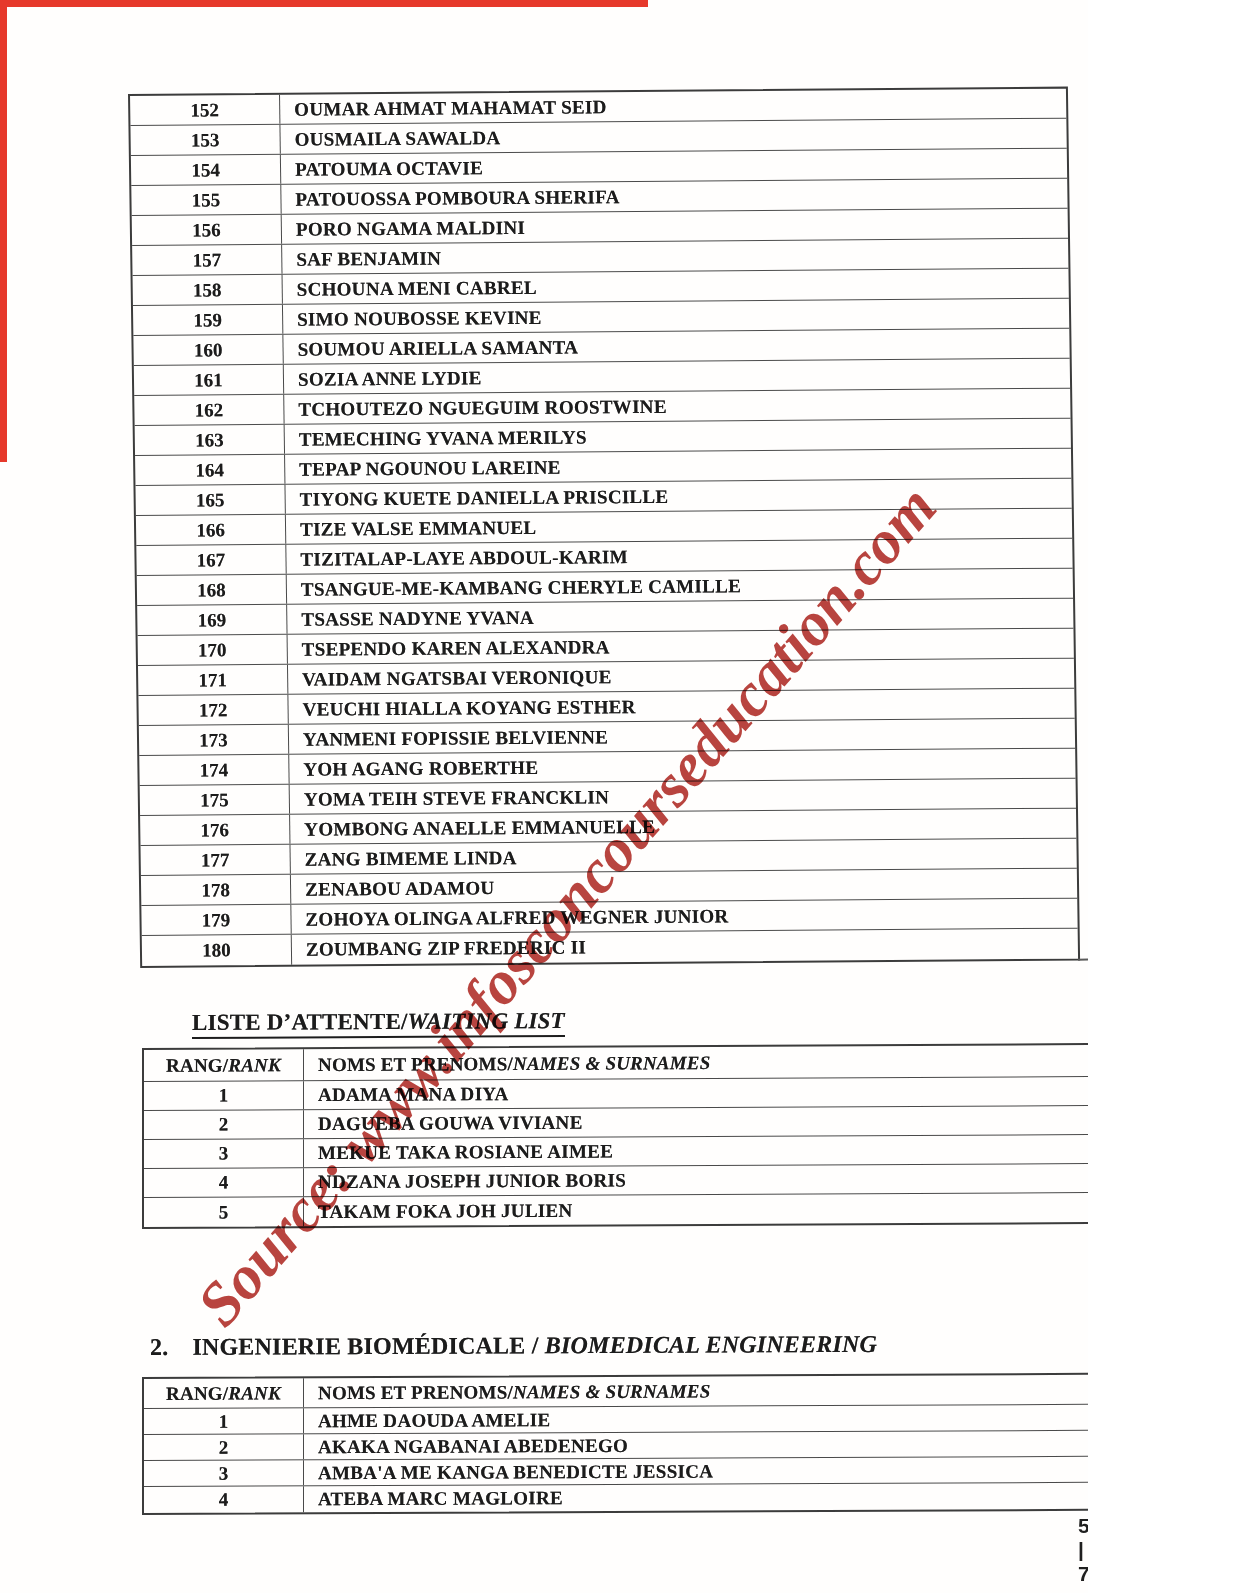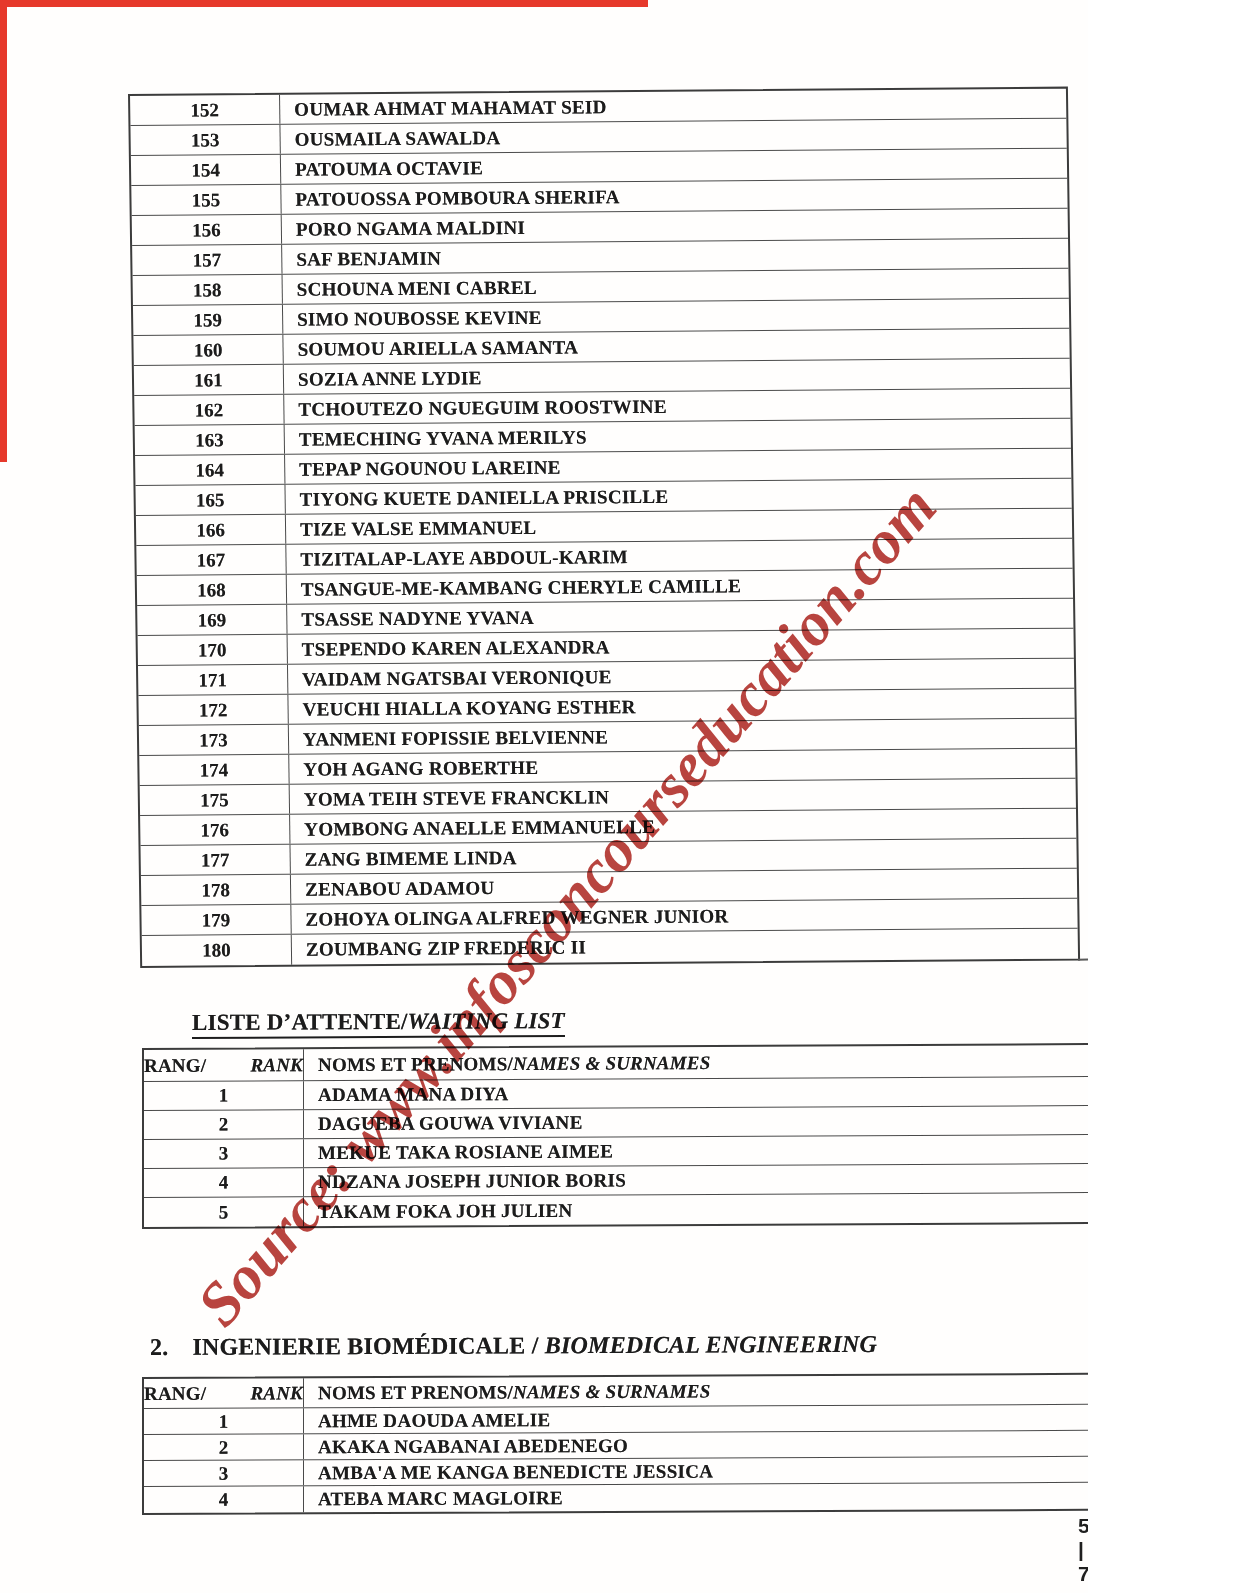--- a/index.html
+++ b/index.html
@@ -69,21 +69,21 @@
   
   .tbl.bio {
     left:142px; top:1377px; width:962px;
     transform: skewY(-.25deg); transform-origin:0 0;
   }
   .tbl.bio .row { height:26px; }
   .tbl.bio .row.head { height:30px; }
   .tbl.bio .cell.num { width:160px; }
 
   .row.head .cell { font-weight:700; font-size:19px; letter-spacing:.2px; }
-  .row.head .cell.num { justify-content:space-between; }
+  .row.head .cell.num { justify-content:center; }
   .it { font-style: italic; }
 
   
   .wl-title {
     position:absolute; left:192px; top:1010px;
     font-weight:700; font-size:23px; letter-spacing:.2px;
     transform: skewY(-.3deg); transform-origin:0 0;
     white-space:nowrap;
   }
   .wl-title .u { border-bottom:2.4px solid #1d1d1d; padding-bottom:2px; }

